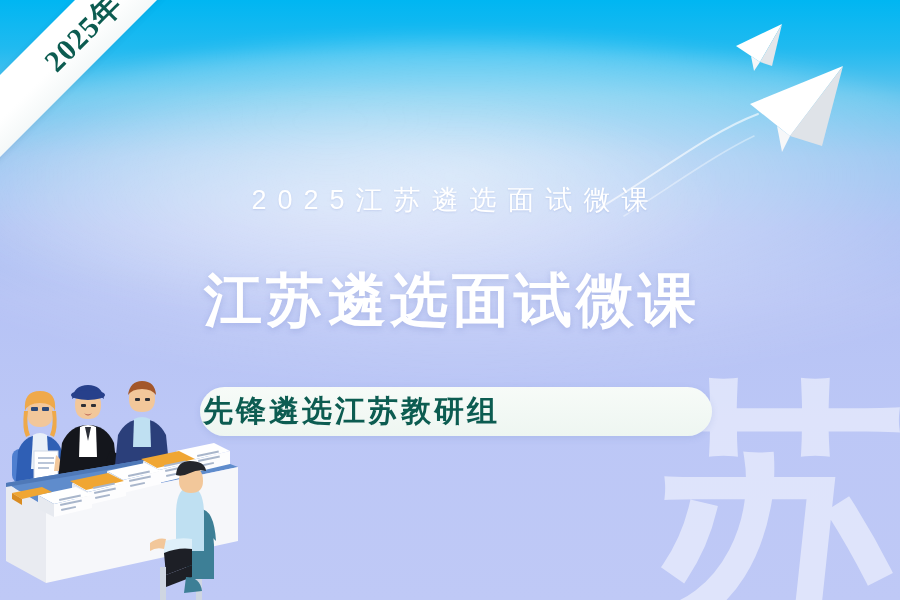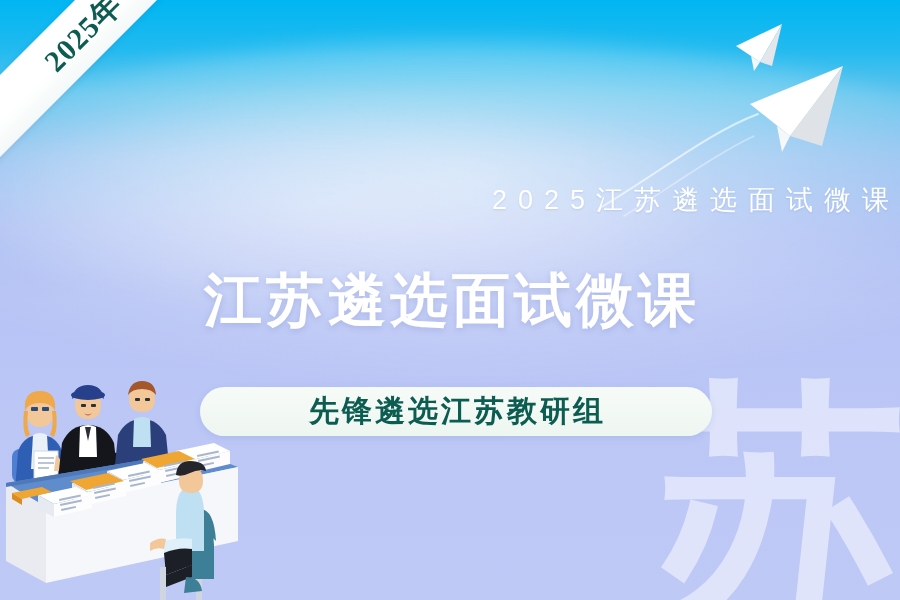--- a/index.html
+++ b/index.html
@@ -63,21 +63,21 @@
     padding-left:40px;
   }
 
   
   .planes{position:absolute;right:0;top:0;width:190px;height:160px;}
   .trail{position:absolute;left:540px;top:110px;width:230px;height:150px;pointer-events:none;}
 
   
   .subtitle{
     position:absolute;top:182px;left:0;width:900px;
-    text-align:right;
+    text-align:center;
     color:#ffffff;
     font-size:27px;
     font-weight:400;
     letter-spacing:11px;
     text-indent:11px;
     font-family:"Liberation Sans","DejaVu Sans",sans-serif;
     text-shadow:0 1px 2px rgba(90,110,190,.18);
   }
   .title{
     position:absolute;top:258px;left:0;width:900px;
@@ -89,21 +89,21 @@
     letter-spacing:4px;
     text-indent:4px;
     font-family:"Liberation Sans","DejaVu Sans",sans-serif;
     text-shadow:0 2px 6px rgba(80,100,180,.22);
   }
   .badge{
     position:absolute;top:387px;left:200px;
     width:512px;height:49px;
     border-radius:28px;
     background:linear-gradient(180deg,#f7fbf8 0%,#eef6f1 100%);
-    display:flex;align-items:center;justify-content:center;
+    display:flex;align-items:center;
     box-shadow:0 2px 7px rgba(70,100,170,.13);
   }
   .badge-text{
     color:#0c5c51;
     font-size:30px;
     font-weight:700;
     letter-spacing:3px;
     text-indent:3px;
     font-family:"Liberation Sans","DejaVu Sans",sans-serif;
     white-space:nowrap;

